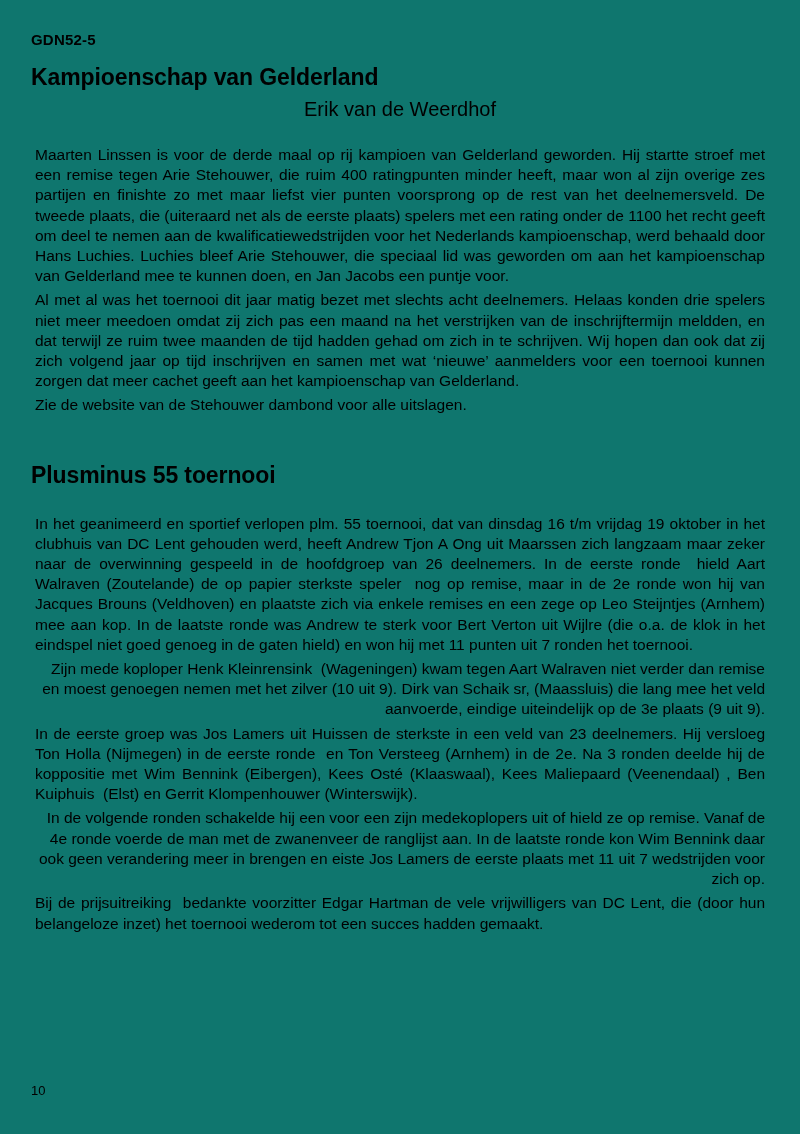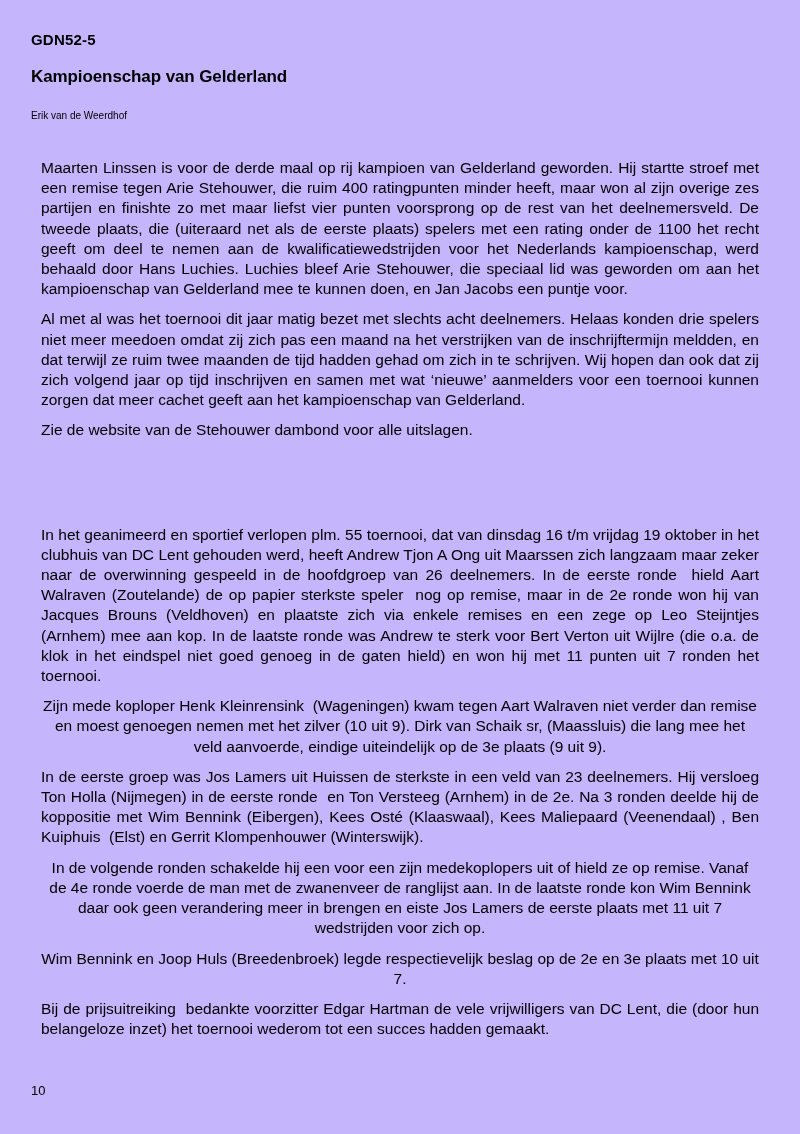--- a/index.html
+++ b/index.html
@@ -8,60 +8,61 @@
     background: #ffffff;
   }
   body {
     font-family: "Liberation Sans", sans-serif;
     color: #000000;
   }
   #page {
     position: relative;
     width: 800px;
     height: 1134px;
-    background: #c4b5fd;
+    background: #0f766e;
     box-sizing: border-box;
     overflow: hidden;
     padding-left: 20px;
   }
   #content {
     position: absolute;
     left: 31px;
     top: 30px;
     width: 738px;
   }
   .doc-id {
     font-size: 15px;
     font-weight: bold;
     line-height: 20px;
     letter-spacing: 0.2px;
     margin: 0 0 14px 0;
   }
   h1.article-title {
-    font-size: 17px;
+    font-size: 23px;
     font-weight: bold;
     line-height: 26px;
     margin: 0;
     letter-spacing: -0.1px;
   }
   .byline {
-    font-size: 10px;
+    font-size: 20px;
     line-height: 20px;
-    margin: 16px 0 0 0;
+    margin: 9px 0 0 0;
+    text-align: center;
   }
   p.body-text {
     font-size: 15.5px;
     line-height: 20.2px;
-    margin: 10px;
+    margin: 4px;
     text-align: justify;
     text-justify: inter-word;
     white-space: pre-wrap;
   }
   p.body-text.ragged {
-    text-align: center;
+    text-align: right;
   }
   .gap-before-para { margin-top: 20px; }
   .gap-small { margin-top: 0; }
   .section-gap { height: 42px; }
   .title-gap { height: 22px; }
   .page-number {
     position: absolute;
     left: 31px;
     top: 1081px;
     font-size: 13px;
@@ -81,27 +82,27 @@
     <div class="byline">Erik van de Weerdhof</div>
 
     <div class="title-gap"></div>
 
     <p class="body-text">Maarten Linssen is voor de derde maal op rij kampioen van Gelderland geworden. Hij startte stroef met een remise tegen Arie Stehouwer, die ruim 400 ratingpunten minder heeft, maar won al zijn overige zes partijen en finishte zo met maar liefst vier punten voorsprong op de rest van het deelnemersveld. De tweede plaats, die (uiteraard net als de eerste plaats) spelers met een rating onder de 1100 het recht geeft om deel te nemen aan de kwalificatiewedstrijden voor het Nederlands kampioenschap, werd behaald door Hans Luchies. Luchies bleef Arie Stehouwer, die speciaal lid was geworden om aan het kampioenschap van Gelderland mee te kunnen doen, en Jan Jacobs een puntje voor.</p>
     <p class="body-text gap-before-para">Al met al was het toernooi dit jaar matig bezet met slechts acht deelnemers. Helaas konden drie spelers niet meer meedoen omdat zij zich pas een maand na het verstrijken van de inschrijftermijn meldden, en dat terwijl ze ruim twee maanden de tijd hadden gehad om zich in te schrijven. Wij hopen dan ook dat zij zich volgend jaar op tijd inschrijven en samen met wat ‘nieuwe’ aanmelders voor een toernooi kunnen zorgen dat meer cachet geeft aan het kampioenschap van Gelderland.</p>
     <p class="body-text gap-before-para">Zie de website van de Stehouwer dambond voor alle uitslagen.</p>
 
     <div class="section-gap"></div>
 
+    <h1 class="article-title">Plusminus 55 toernooi</h1>
 
     <div class="title-gap"></div>
 
     <p class="body-text">In het geanimeerd en sportief verlopen plm. 55 toernooi, dat van dinsdag 16 t/m vrijdag 19 oktober in het clubhuis van DC Lent gehouden werd, heeft Andrew Tjon A Ong uit Maarssen zich langzaam maar zeker naar de overwinning gespeeld in de hoofdgroep van 26 deelnemers. In de eerste ronde  hield Aart Walraven (Zoutelande) de op papier sterkste speler  nog op remise, maar in de 2e ronde won hij van Jacques Brouns (Veldhoven) en plaatste zich via enkele remises en een zege op Leo Steijntjes (Arnhem) mee aan kop. In de laatste ronde was Andrew te sterk voor Bert Verton uit Wijlre (die o.a. de klok in het eindspel niet goed genoeg in de gaten hield) en won hij met 11 punten uit 7 ronden het toernooi.</p>
     <p class="body-text ragged gap-small">Zijn mede koploper Henk Kleinrensink  (Wageningen) kwam tegen Aart Walraven niet verder dan remise en moest genoegen nemen met het zilver (10 uit 9). Dirk van Schaik sr, (Maassluis) die lang mee het veld aanvoerde, eindige uiteindelijk op de 3e plaats (9 uit 9).</p>
     <p class="body-text gap-before-para">In de eerste groep was Jos Lamers uit Huissen de sterkste in een veld van 23 deelnemers. Hij versloeg Ton Holla (Nijmegen) in de eerste ronde  en Ton Versteeg (Arnhem) in de 2e. Na 3 ronden deelde hij de koppositie met Wim Bennink (Eibergen), Kees Osté (Klaaswaal), Kees Maliepaard (Veenendaal) , Ben Kuiphuis  (Elst) en Gerrit Klompenhouwer (Winterswijk).</p>
     <p class="body-text ragged gap-small">In de volgende ronden schakelde hij een voor een zijn medekoplopers uit of hield ze op remise. Vanaf de 4e ronde voerde de man met de zwanenveer de ranglijst aan. In de laatste ronde kon Wim Bennink daar ook geen verandering meer in brengen en eiste Jos Lamers de eerste plaats met 11 uit 7 wedstrijden voor zich op.</p>
-    <p class="body-text ragged gap-small">Wim Bennink en Joop Huls (Breedenbroek) legde respectievelijk beslag op de 2e en 3e plaats met 10 uit 7.</p>
     <p class="body-text gap-before-para">Bij de prijsuitreiking  bedankte voorzitter Edgar Hartman de vele vrijwilligers van DC Lent, die (door hun belangeloze inzet) het toernooi wederom tot een succes hadden gemaakt.</p>
 
   </div>
 
   <div class="page-number">10</div>
 
 </div>
 
 </body></html>

